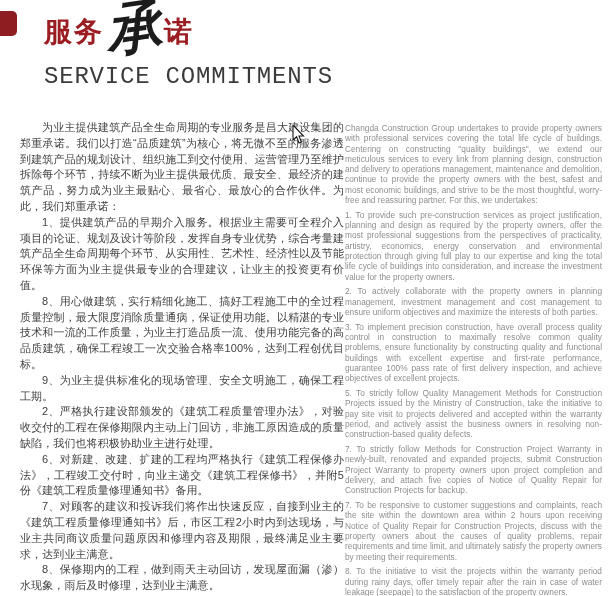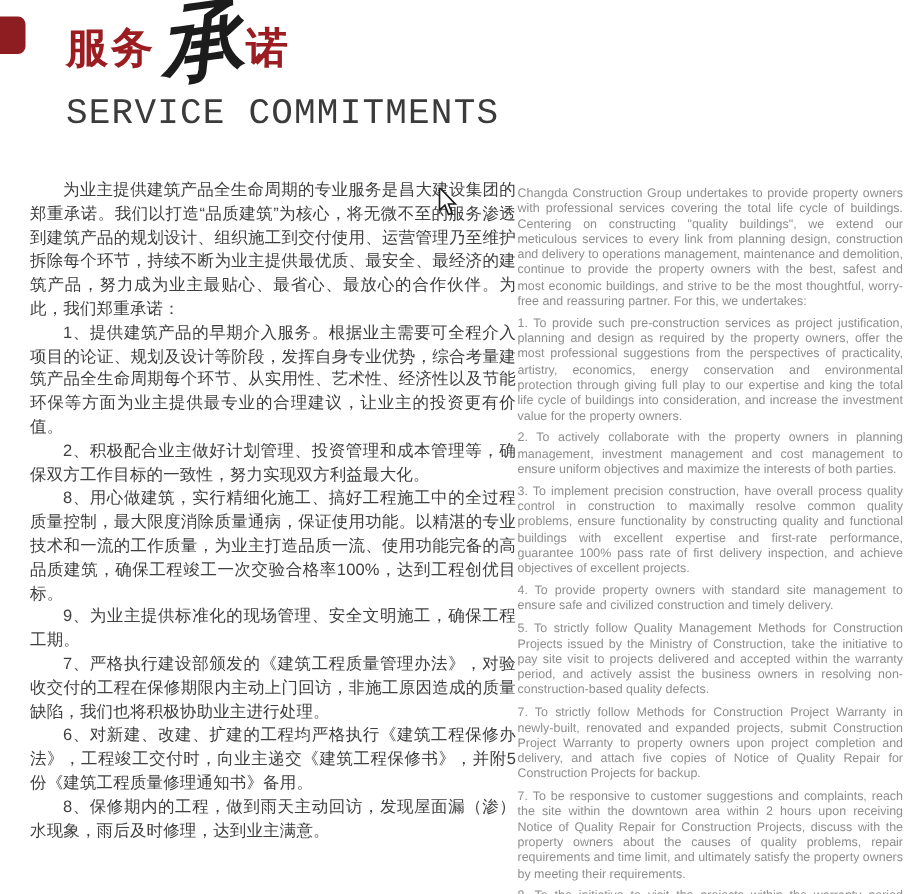--- a/index.html
+++ b/index.html
@@ -76,47 +76,46 @@
   </div>
 
   <div class="content">
 
     <div class="col-cn">
       <p>为业主提供建筑产品全生命周期的专业服务是昌大建设集团的郑重承诺。我们以打造“品质建筑”为核心，将无微不至的服务渗透到建筑产品的规划设计、组织施工到交付使用、运营管理乃至维护拆除每个环节，持续不断为业主提供最优质、最安全、最经济的建筑产品，努力成为业主最贴心、最省心、最放心的合作伙伴。为此，我们郑重承诺：</p>
       <div>
 
           <p>1、提供建筑产品的早期介入服务。根据业主需要可全程介入项目的论证、规划及设计等阶段，发挥自身专业优势，综合考量建筑产品全生命周期每个环节、从实用性、艺术性、经济性以及节能环保等方面为业主提供最专业的合理建议，让业主的投资更有价值。</p>
 
-          <p>2、积极配合业主做好计划管理、投资管理和成本管理等，确保双方工作目标的一致性，努力实现双方利益最大化。</p>
 
           <p>8、用心做建筑，实行精细化施工、搞好工程施工中的全过程质量控制，最大限度消除质量通病，保证使用功能。以精湛的专业技术和一流的工作质量，为业主打造品质一流、使用功能完备的高品质建筑，确保工程竣工一次交验合格率100%，达到工程创优目标。</p>
 
           <p>9、为业主提供标准化的现场管理、安全文明施工，确保工程工期。</p>
 
-          <p>7、严格执行建设部颁发的《建筑工程质量管理办法》，对验收交付的工程在保修期限内主动上门回访，非施工原因造成的质量缺陷，我们也将积极协助业主进行处理。</p>
+          <p>2、严格执行建设部颁发的《建筑工程质量管理办法》，对验收交付的工程在保修期限内主动上门回访，非施工原因造成的质量缺陷，我们也将积极协助业主进行处理。</p>
 
           <p>6、对新建、改建、扩建的工程均严格执行《建筑工程保修办法》，工程竣工交付时，向业主递交《建筑工程保修书》，并附5份《建筑工程质量修理通知书》备用。</p>
 
+          <p>7、对顾客的建议和投诉我们将作出快速反应，自接到业主的《建筑工程质量修理通知书》后，市区工程2小时内到达现场，与业主共同商议质量问题原因和修理内容及期限，最终满足业主要求，达到业主满意。</p>
 
           <p>8、保修期内的工程，做到雨天主动回访，发现屋面漏（渗）水现象，雨后及时修理，达到业主满意。</p>
 
         </div>
     </div>
 
     <div class="col-en">
       <p>Changda Construction Group undertakes to provide property owners with professional services covering the total life cycle of buildings. Centering on constructing "quality buildings", we extend our meticulous services to every link from planning design, construction and delivery to operations management, maintenance and demolition, continue to provide the property owners with the best, safest and most economic buildings, and strive to be the most thoughtful, worry-free and reassuring partner. For this, we undertakes:</p>
       <div>
 
           <p>1. To provide such pre-construction services as project justification, planning and design as required by the property owners, offer the most professional suggestions from the perspectives of practicality, artistry, economics, energy conservation and environmental protection through giving full play to our expertise and king the total life cycle of buildings into consideration, and increase the investment value for the property owners.</p>
 
           <p>2. To actively collaborate with the property owners in planning management, investment management and cost management to ensure uniform objectives and maximize the interests of both parties.</p>
 
           <p>3. To implement precision construction, have overall process quality control in construction to maximally resolve common quality problems, ensure functionality by constructing quality and functional buildings with excellent expertise and first-rate performance, guarantee 100% pass rate of first delivery inspection, and achieve objectives of excellent projects.</p>
 
-          <p>4. To provide property owners with standard site management to ensure safe and civilized construction and timely delivery.</p>
 
           <p>5. To strictly follow Quality Management Methods for Construction Projects issued by the Ministry of Construction, take the initiative to pay site visit to projects delivered and accepted within the warranty period, and actively assist the business owners in resolving non-construction-based quality defects.</p>
 
           <p>7. To strictly follow Methods for Construction Project Warranty in newly-built, renovated and expanded projects, submit Construction Project Warranty to property owners upon project completion and delivery, and attach five copies of Notice of Quality Repair for Construction Projects for backup.</p>
 
           <p>7. To be responsive to customer suggestions and complaints, reach the site within the downtown area within 2 hours upon receiving Notice of Quality Repair for Construction Projects, discuss with the property owners about the causes of quality problems, repair requirements and time limit, and ultimately satisfy the property owners by meeting their requirements.</p>
 
           <p>8. To the initiative to visit the projects within the warranty period during rainy days, offer timely repair after the rain in case of water leakage (seepage) to the satisfaction of the property owners.</p>
 
         </div>

